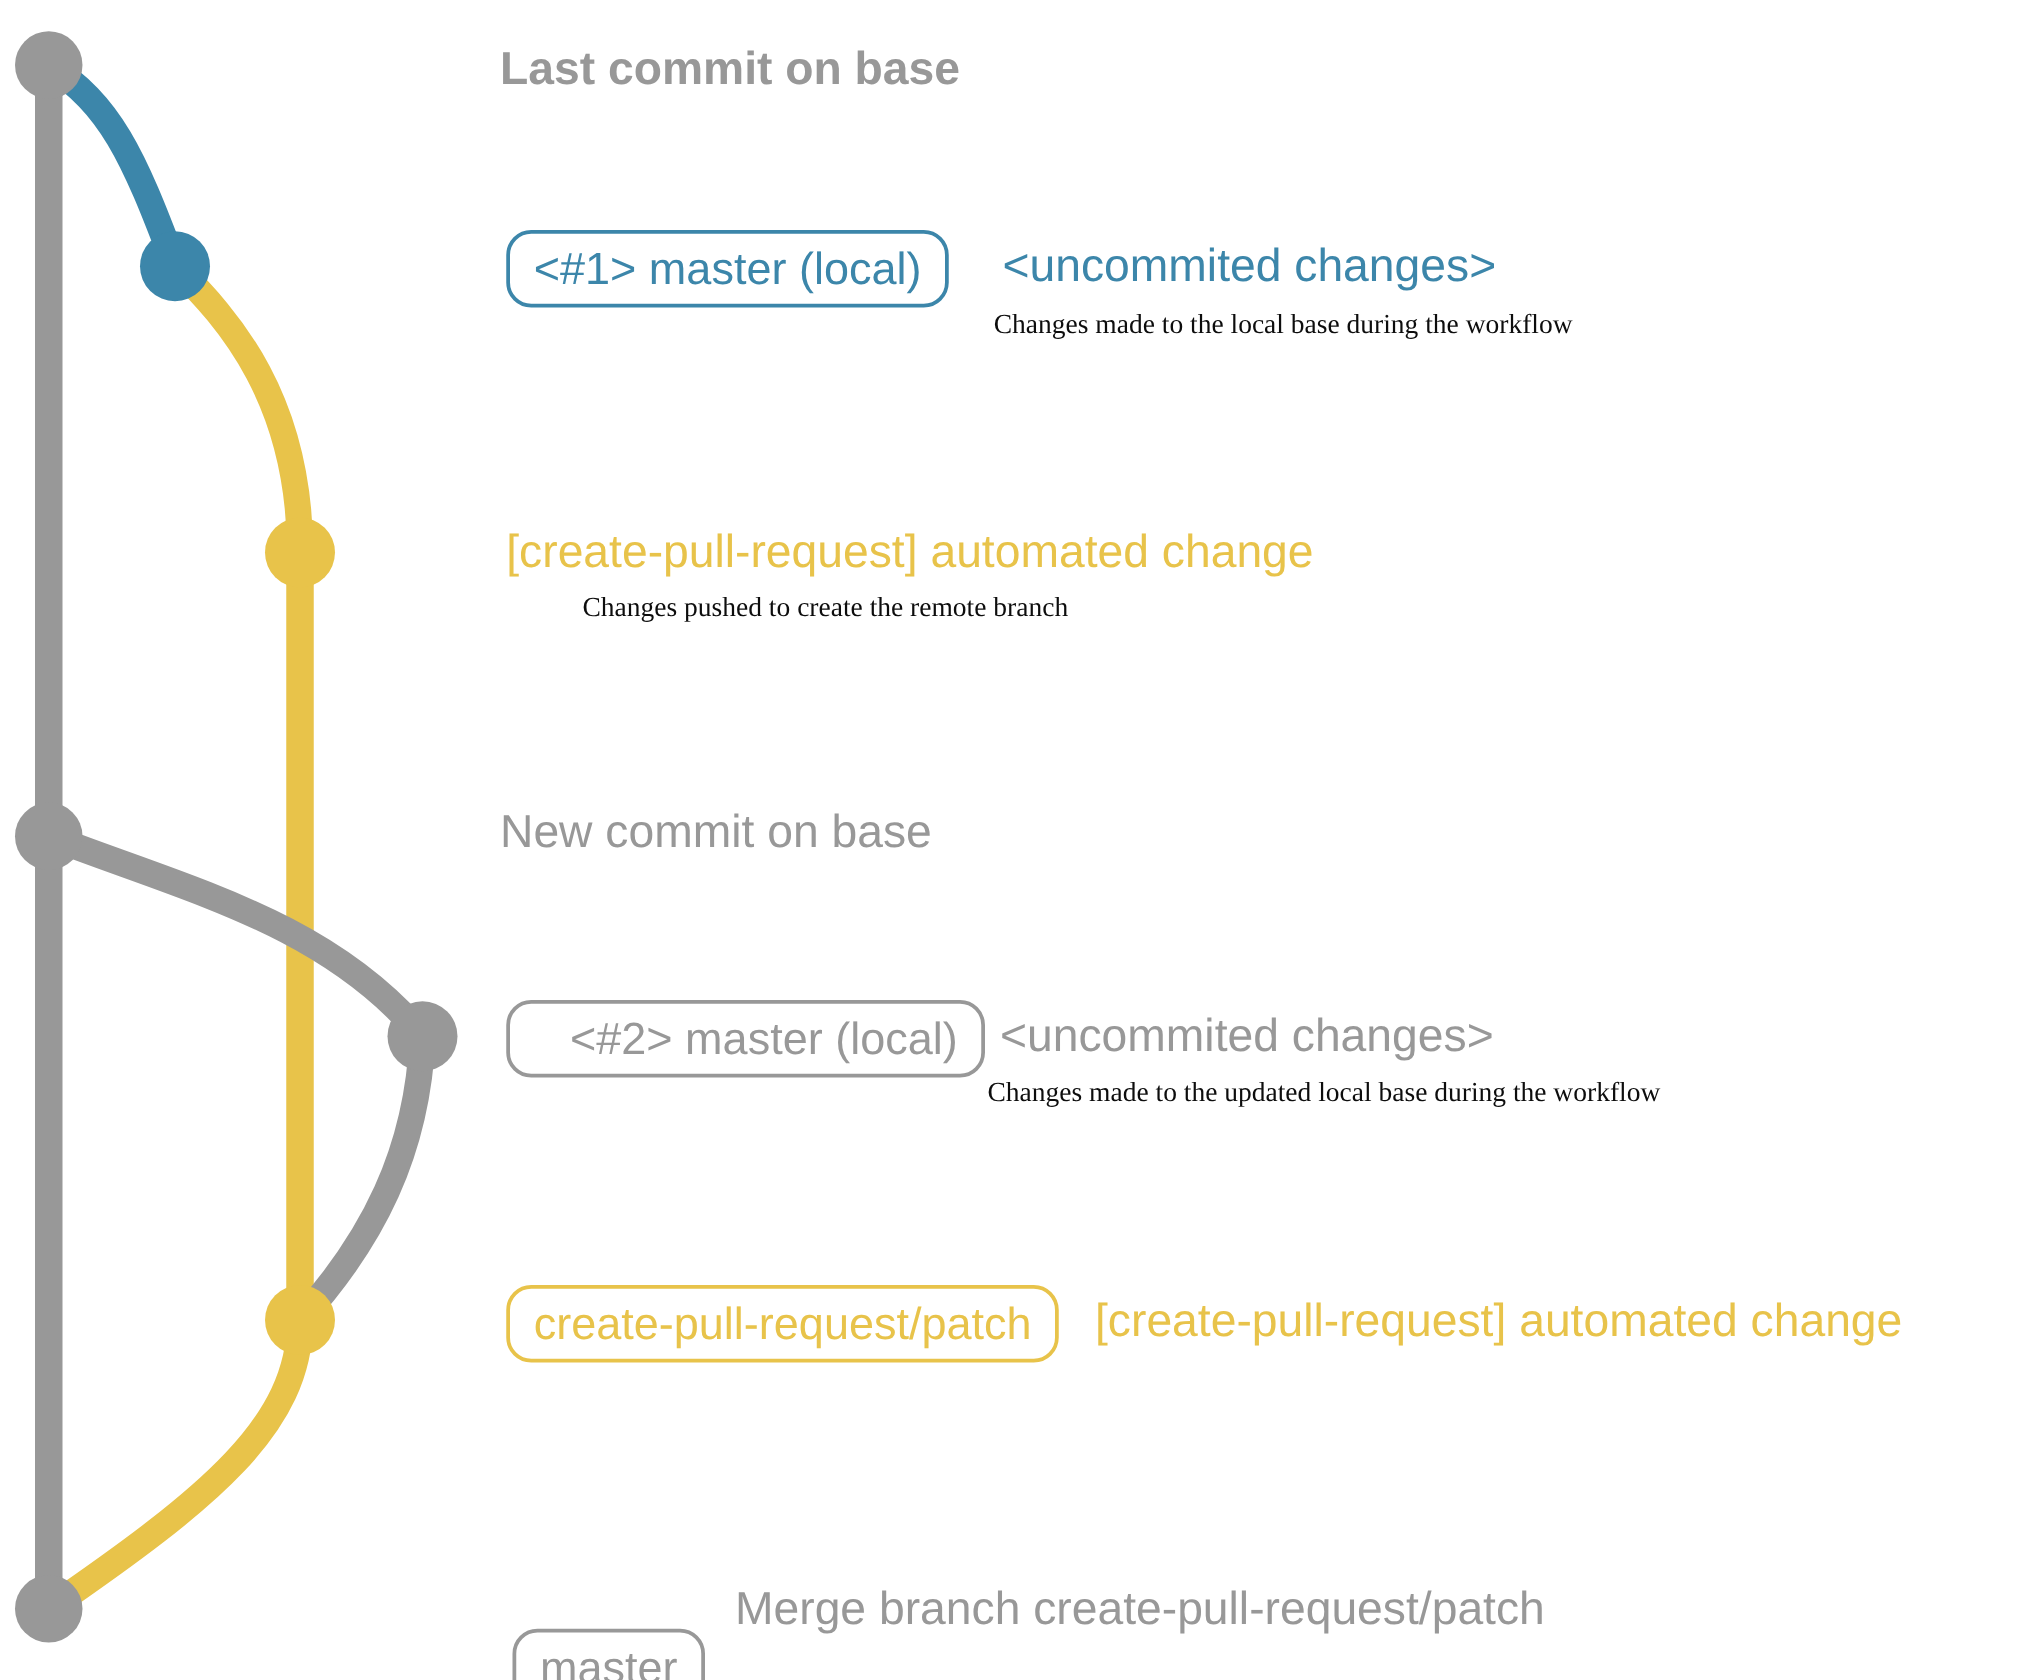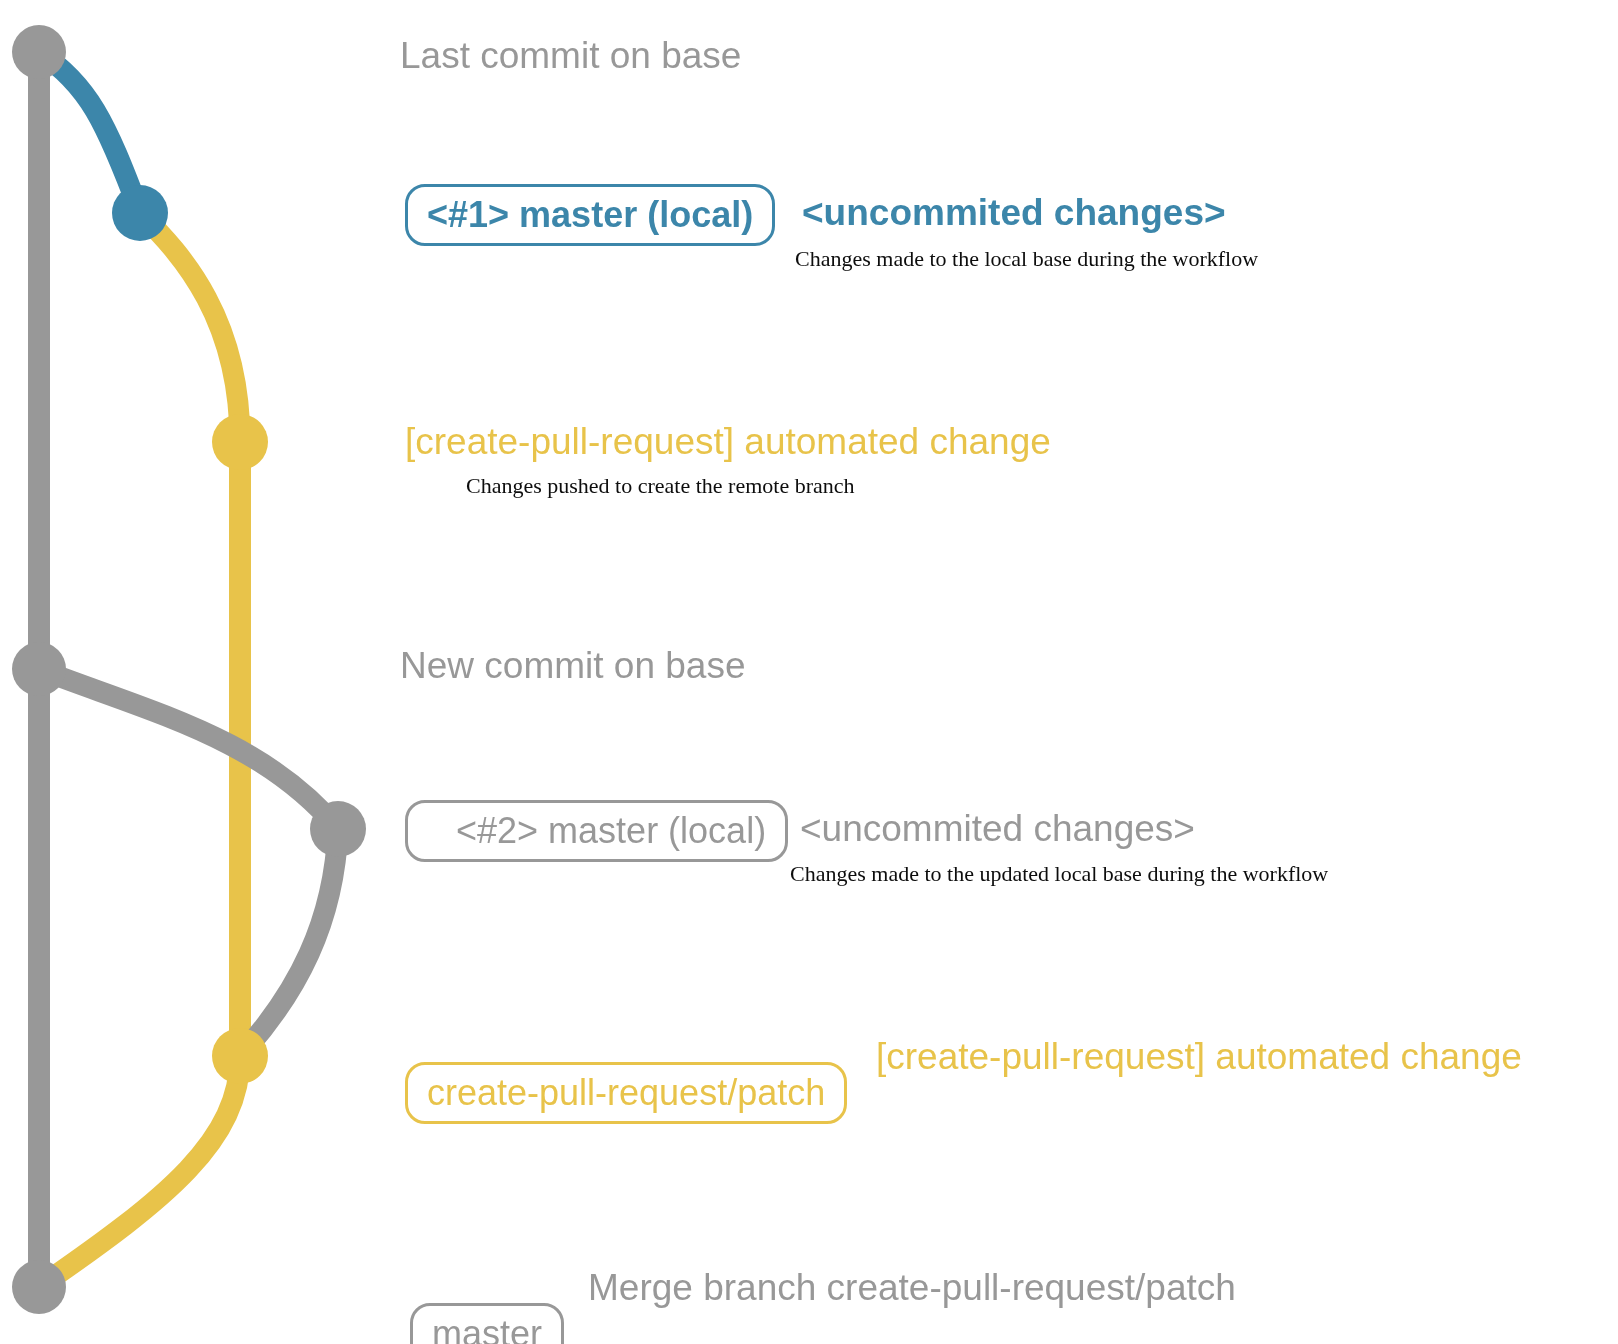--- a/index.html
+++ b/index.html
@@ -41,21 +41,21 @@
     transform: translateY(-50%);
     display: inline-block;
     border: 3px solid currentColor;
     border-radius: 20px;
     padding: 10px 19px;
     font-size: 36px;
     line-height: 1;
     white-space: nowrap;
   }
   .c-gray   { color: var(--gray); }
-  .c-blue   { color: var(--blue); font-weight: bold; }
+  .c-blue   { color: var(--blue); }
   .c-yellow { color: var(--yellow); }
 </style>
 </head>
 <body>
 
 <div id="canvas">
 
   <svg id="git-graph-svg" width="400" height="1344" viewBox="0 0 400 1344">
     <g fill="none" stroke-width="21">
       <path stroke-width="22" d="M 39 52 L 39 1287" stroke="#989898"></path>
@@ -70,34 +70,34 @@
       <circle cx="39" cy="52" r="27" fill="#989898"></circle>
       <circle cx="140" cy="213" r="28" fill="#3c86aa"></circle>
       <circle cx="240" cy="442" r="28" fill="#e8c34a"></circle>
       <circle cx="39" cy="669" r="27" fill="#989898"></circle>
       <circle cx="338" cy="829" r="28" fill="#989898"></circle>
       <circle cx="240" cy="1056" r="28" fill="#e8c34a"></circle>
       <circle cx="39" cy="1287" r="27" fill="#989898"></circle>
     </g>
   </svg>
 
-  <div class="lbl c-gray" style="left:400px; top:55px;">Last commit on base</div>
+  <div class="lbl c-gray" style="left:400px; top:55px;font-weight:bold;">Last commit on base</div>
 
   <div class="pill c-blue" style="left:405px; top:215px;">&lt;#1&gt; master (local)</div>
   <div class="lbl c-blue" style="left:802px; top:212px;">&lt;uncommited changes&gt;</div>
   <div class="serif" style="left:795px; top:259px;">Changes made to the local base during the workflow</div>
 
   <div class="lbl c-yellow" style="left:405px; top:441px;">[create-pull-request] automated change</div>
   <div class="serif" style="left:418px; top:486px;margin-left:48px;">Changes pushed to create the remote branch</div>
 
   <div class="lbl c-gray" style="left:400px; top:665px;">New commit on base</div>
 
   <div class="pill c-gray" style="left:405px; top:831px;padding-left:48px;">&lt;#2&gt; master (local)</div>
   <div class="lbl c-gray" style="left:800px; top:828px;">&lt;uncommited changes&gt;</div>
   <div class="serif" style="left:790px; top:874px;">Changes made to the updated local base during the workflow</div>
 
-  <div class="pill c-yellow" style="left:405px; top:1093px;">create-pull-request/patch</div>
+  <div class="pill c-yellow" style="left:405px; top:1059px;">create-pull-request/patch</div>
   <div class="lbl c-yellow" style="left:876px; top:1056px;">[create-pull-request] automated change</div>
 
   <div class="pill c-gray" style="left:410px; top:1334px;">master</div>
   <div class="lbl c-gray" style="left:588px; top:1287px;">Merge branch create-pull-request/patch</div>
 
 </div>
 
 </body></html>

